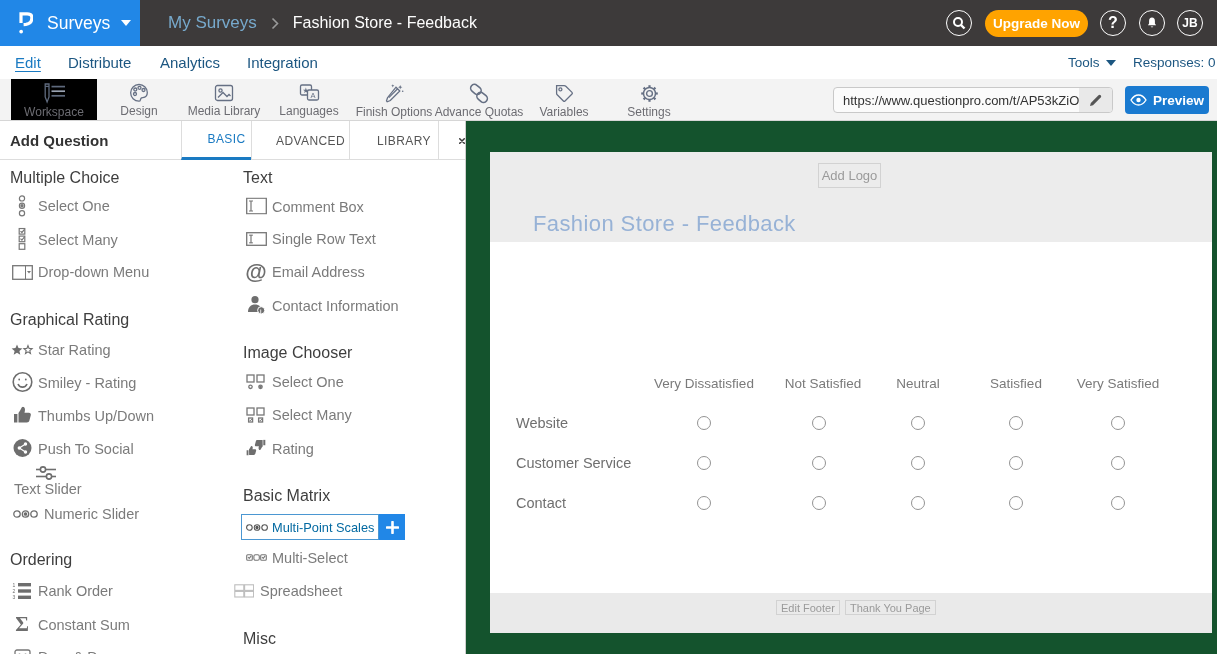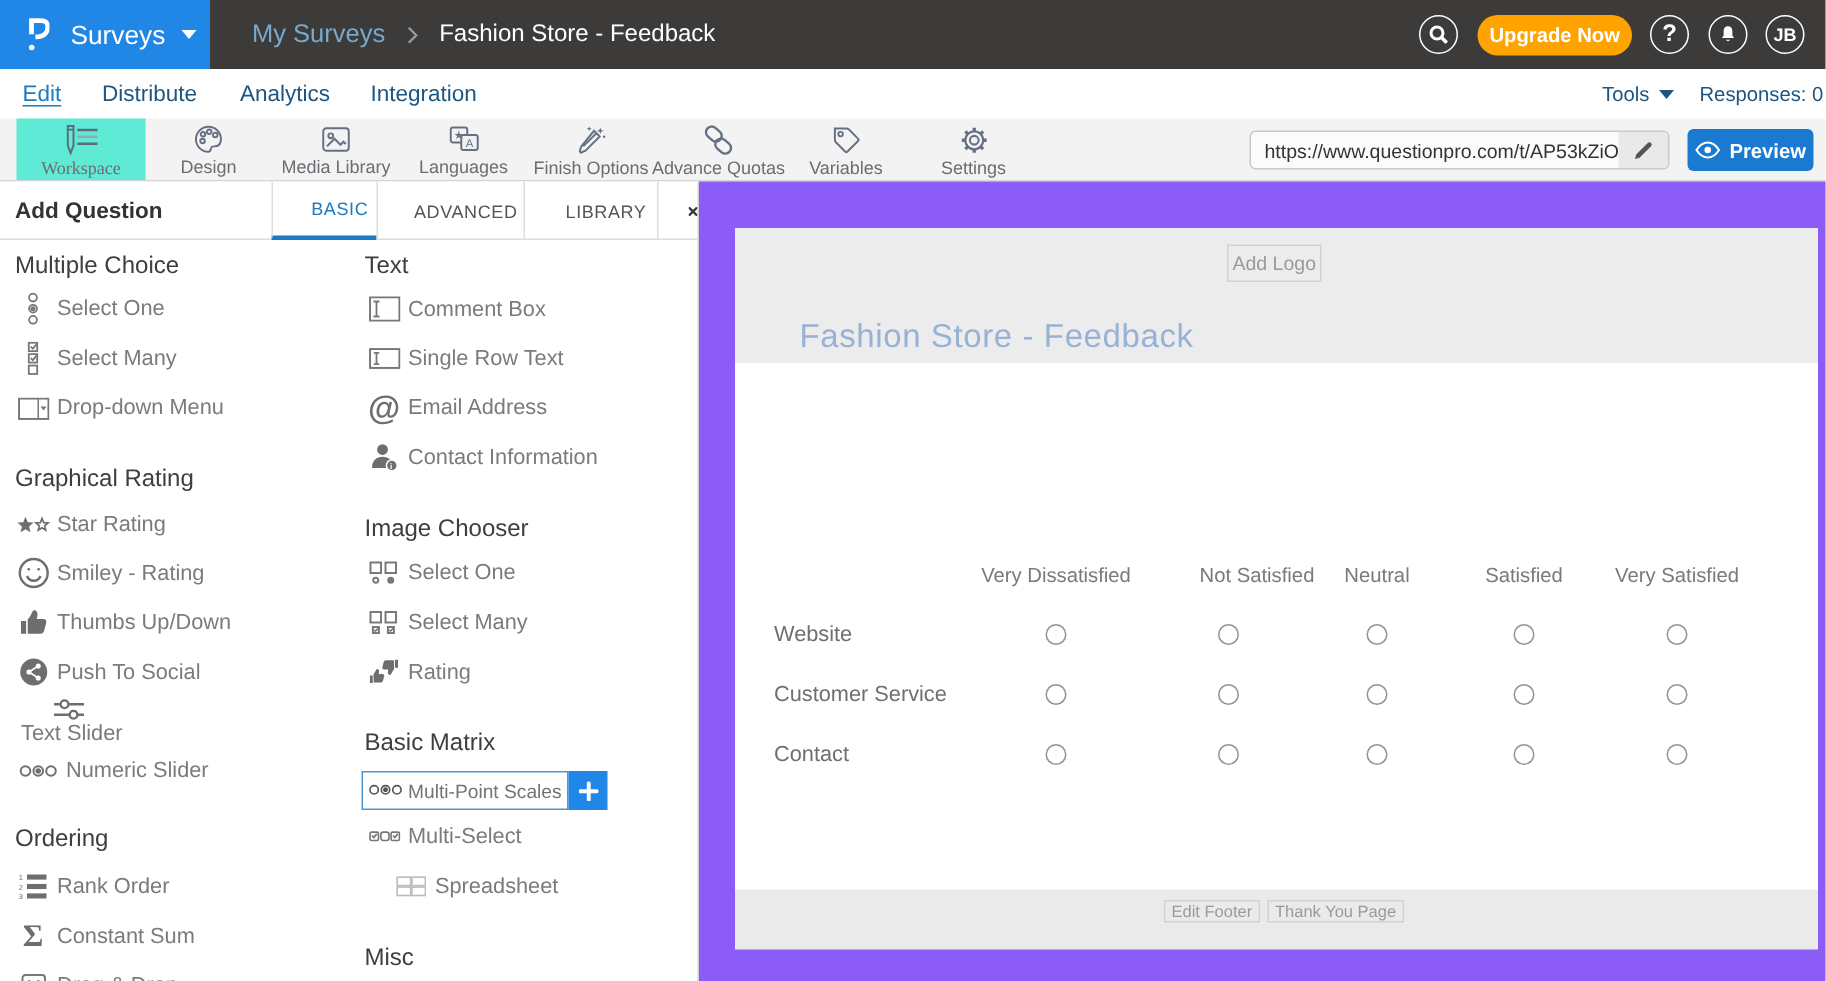--- a/index.html
+++ b/index.html
@@ -16,35 +16,35 @@
 .tbright { position:absolute; left:0; top:0; width:1217px; height:46px; } .tbright > div { position:absolute; top:10px; } .circ { position:absolute; }
 .circ { width:26px; height:26px; border:1.4px solid #fff; border-radius:50%; display:flex; align-items:center; justify-content:center; color:#fff; }
 .upgrade { position:absolute; width:103px; height:27px; background:#ffa300; border-radius:14px; color:#fff; font-weight:bold; font-size:13.5px; display:flex; align-items:center; justify-content:center; }
 .navrow { position:absolute; left:0; top:46px; width:1217px; height:33px; background:#fff; }
 .navrow a { position:absolute; top:0; height:33px; display:flex; align-items:center; font-size:15px; color:#1c5681; text-decoration:none; white-space:nowrap; }
 .navrow a.act { color:#1a7ac2; text-decoration:underline; text-underline-offset:3px; }
 .toolbar { position:absolute; left:0; top:79px; width:1217px; height:42px; background:#f3f3f3; border-bottom:1px solid #d6d6d6; }
 .titem { position:absolute; top:0; height:41px; width:86px; display:flex; flex-direction:column; align-items:center; justify-content:flex-start; }
 .titem svg { margin-top:4px; }
 .titem .tl { font-size:12px; color:#6c6c72; margin-top:1px; white-space:nowrap; }
-.titem.act { background:#5eead4;font-family:Liberation Serif, serif; }
+.titem.act { background:#000000; }
 .urlbox { position:absolute; left:833px; top:8px; width:280px; height:26px; background:#fbfbfb; border:1px solid #c9c9c9; border-radius:4px; display:flex; align-items:center; overflow:hidden; }
 .urlbox .u { font-size:13px; color:#333; padding-left:9px; white-space:nowrap; }
 .urlbox .pen { position:absolute; right:0; top:0; width:33px; height:24px; background:#e9e9e9; display:flex; align-items:center; justify-content:center; }
 .preview { position:absolute; left:1125px; top:7px; width:84px; height:28px; background:#1a7ad0; border-radius:4px; color:#fff; font-size:13.5px; font-weight:bold; display:flex; align-items:center; justify-content:center; }
 .lpanel { position:absolute; left:0; top:121px; width:466px; height:533px; background:#fff; border-right:1px solid #cfcfcf; }
 .lphead { position:absolute; left:0; top:0; width:465px; height:39px; border-bottom:1px solid #ddd; }
 .lphead .aq { position:absolute; left:10px; top:11px; font-size:15px; font-weight:bold; color:#333; }
 .tab { position:absolute; top:0; height:39px; display:flex; align-items:center; justify-content:center; font-size:12px; color:#555; border-left:1px solid #ddd; letter-spacing:0.4px;padding-left:20px; }
 .tab.act { color:#1a7ac2; border-bottom:3px solid #1a7ac2; }
 .lpbody { position:absolute; left:0; top:40px; width:465px; height:493px; }
 .shead { position:absolute; font-size:16px; color:#3e3e3e; transform:translateY(-50%); white-space:nowrap; }
 .qitem { position:absolute; display:flex; align-items:center; color:#7b7b7b; font-size:14.5px; transform:translateY(-50%); white-space:nowrap; }
 .qitem .ic { width:24px; display:flex; justify-content:center; align-items:center; }
-.main { position:absolute; left:466px; top:121px; width:751px; height:533px; background:#8b5cf6; }
+.main { position:absolute; left:466px; top:121px; width:751px; height:533px; background:#14532d; }
 .scontainer { position:absolute; left:24px; top:31px; width:722px; height:481px; background:#eaeaea; }
 .shdr { position:absolute; left:0; top:0; width:722px; height:90px; background:#ececec; }
 .addlogo { position:absolute; left:328px; top:11px; width:63px; height:25px; border:1px solid #d2d2d2; color:#9a9a9a; font-size:13px; display:flex; align-items:center; justify-content:center; }
 .stitle { position:absolute; left:43px; top:59px; font-size:22px; color:#97b2d6; letter-spacing:0.4px; }
 .swhite { position:absolute; left:0; top:90px; width:722px; height:351px; background:#fff; }
 .tooltip { position:absolute; left:0; top:89px; width:314px; height:40px; background:#f1f1f1; box-shadow:2px 2px 6px rgba(0,0,0,0.25); display:flex; align-items:center; padding-left:20px; font-size:14px; color:#3c3c3c; z-index:5; white-space:nowrap; }
 .tooltip b { margin-right:5px; }
 .question { position:absolute; left:26px; top:86px; font-size:19px; color:#4a4a4a; }
 .colh { position:absolute; top:134px; font-size:13.5px; color:#7a7a7a; transform:translateX(-50%); white-space:nowrap; }
 .rowl { position:absolute; left:26px; font-size:14.5px; color:#6f6f6f; }
@@ -456,42 +456,42 @@
     <div class="shead" style="left:243px;top:335px;">Basic Matrix</div>
     <div class="mpbox" style="position:absolute;left:241px;top:353px;width:138px;height:26px;border:1px solid #4b97d2;background:#fff;display:flex;align-items:center;z-index:2;">
       <span style="margin-left:4px;"><svg width="22" height="9" viewBox="0 0 22 9">
             <g fill="none" stroke="#555" stroke-width="1.1">
               <circle cx="3.4" cy="4.5" r="2.8"></circle>
               <circle cx="11" cy="4.5" r="2.8"></circle>
               <circle cx="11" cy="4.5" r="1.1" fill="#555"></circle>
               <circle cx="18.6" cy="4.5" r="2.8"></circle>
             </g>
           </svg></span>
-      <span style="margin-left:4px;font-size:12.8px;color:#737373;white-space:nowrap;">Multi-Point Scales</span>
+      <span style="margin-left:4px;font-size:12.8px;color:#0369a1;white-space:nowrap;">Multi-Point Scales</span>
     </div>
     <div style="position:absolute;left:379px;top:353px;width:26px;height:26px;background:#2187e7;display:flex;align-items:center;justify-content:center;z-index:2;">
         <svg width="13" height="13" viewBox="0 0 13 13">
           <path d="M6.5 1 V12 M1 6.5 H12" stroke="#fff" stroke-width="2.6" stroke-linecap="round"></path>
         </svg>
       </div>
     <div class="qitem" style="left:244px;top:397px;">
         <span class="ic">
           <svg width="21" height="10" viewBox="0 0 21 10">
             <g fill="none" stroke="#777" stroke-width="1.1">
               <rect x="0.7" y="1.7" width="5.6" height="5.6" rx="1"></rect>
               <path d="M2 4 l1.2 1.3 2 -2.4"></path>
               <rect x="7.9" y="1.7" width="5.4" height="5.6" rx="1.6"></rect>
               <rect x="14.7" y="1.7" width="5.6" height="5.6" rx="1"></rect>
               <path d="M16 4 l1.2 1.3 2 -2.4"></path>
             </g>
           </svg>
         </span>
         <span style="margin-left:4px;">Multi-Select</span>
       </div>
-    <div class="qitem" style="left:262px;top:430px;text-align:right;">
+    <div class="qitem" style="left:232px;top:430px;text-align:right;">
         <span class="ic">
           <svg width="20" height="15" viewBox="0 0 20 15">
             <g fill="none" stroke="#bdbdbd" stroke-width="1.1">
               <rect x="0.8" y="0.8" width="9" height="5.6"></rect>
               <rect x="10.6" y="0.8" width="9" height="5.6"></rect>
               <rect x="0.8" y="7.4" width="9" height="5.6"></rect>
               <rect x="10.6" y="7.4" width="9" height="5.6"></rect>
             </g>
           </svg>
         </span>
@@ -502,21 +502,21 @@
 </div>
 
 <div class="main">
   <div class="scontainer">
     <div class="shdr">
       <div class="addlogo">Add Logo</div>
       <div class="stitle">Fashion Store - Feedback</div>
     </div>
     <div class="swhite">
       <div class="colh" style="left:214px;">Very Dissatisfied</div>
-      <div class="colh" style="left:348px;">Not Satisfied</div>
+      <div class="colh" style="left:333px;">Not Satisfied</div>
       <div class="colh" style="left:428px;">Neutral</div>
       <div class="colh" style="left:526px;">Satisfied</div>
       <div class="colh" style="left:628px;">Very Satisfied</div>
       <div class="rowl" style="top:173px;">Website</div>
       <div class="rowl" style="top:213px;">Customer Service</div>
       <div class="rowl" style="top:253px;">Contact</div>
     <div class="radio" style="left: 214px; top: 181px;"></div>
         <div class="radio" style="left: 329px; top: 181px;"></div>
         <div class="radio" style="left: 428px; top: 181px;"></div>
         <div class="radio" style="left: 526px; top: 181px;"></div>

